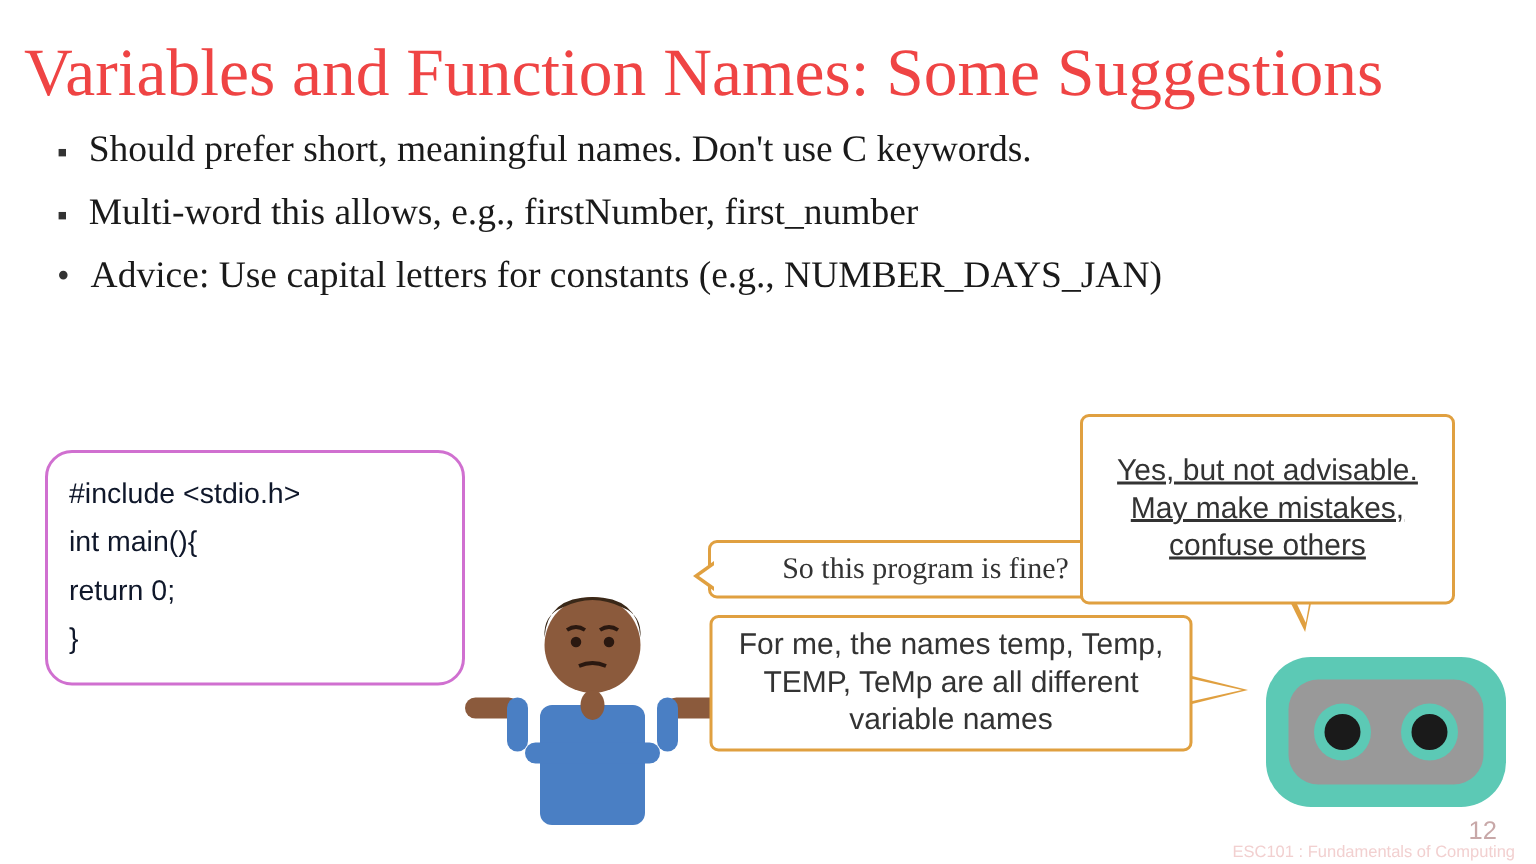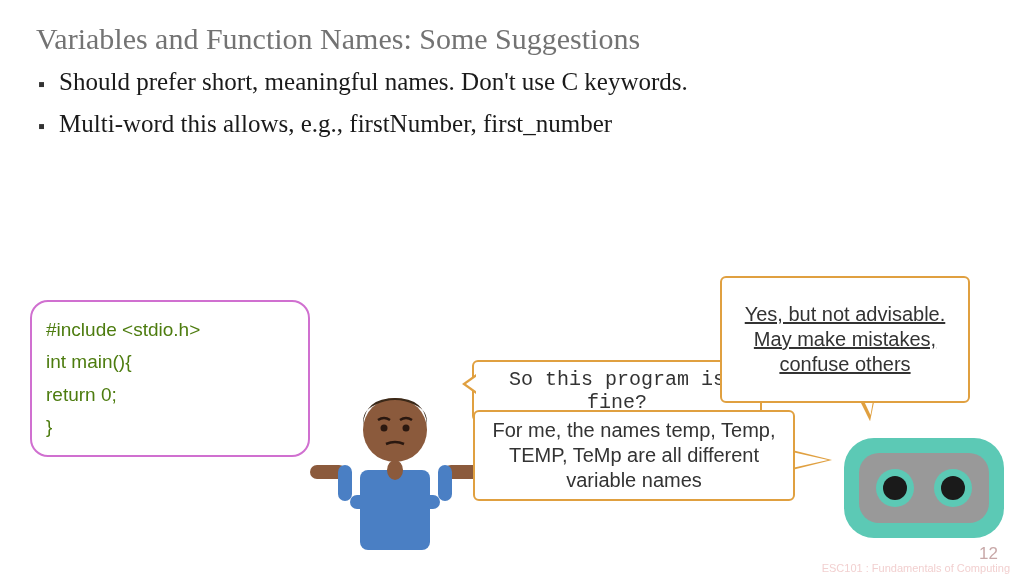--- a/index.html
+++ b/index.html
@@ -5,24 +5,24 @@
     * { margin: 0; padding: 0; box-sizing: border-box; }
     body {
       width: 1024px;
       height: 576px;
       background: white;
       font-family: Georgia, 'Times New Roman', serif;
       position: relative;
       overflow: hidden;
     }
     .title {
-      color: #737373;
-      font-size: 30px;
+      color: #ef4444;
+      font-size: 45px;
       font-weight: normal;
-      padding: 22px 0 0 36px;
+      padding: 22px 0 0 16px;
       font-family: Georgia, serif;
     }
     .bullets {
       padding: 12px 0 0 38px;
     }
     .bullet-item {
       font-size: 25px;
       color: #1a1a1a;
       margin-bottom: 14px;
       display: flex;
@@ -45,37 +45,37 @@
       position: absolute;
       left: 30px;
       top: 300px;
       width: 280px;
       border: 2px solid #d070d0;
       border-radius: 18px;
       padding: 12px 14px;
       font-family: Arial, sans-serif;
       font-size: 19px;
       line-height: 1.7;
-      color: #4d7c0f;
+      color: #0f172a;
     }
     .person-shrug {
       position: absolute;
       left: 310px;
       top: 370px;
     }
     .speech1 {
       position: absolute;
       left: 472px;
       top: 360px;
       width: 290px;
       background: white;
       border: 2px solid #e0a040;
       border-radius: 6px;
       padding: 6px 10px;
-      font-family: Liberation Mono, monospace;
+      font-family: Liberation Serif, serif;
       font-size: 20px;
       text-align: center;
       color: #333;
     }
     .speech1::before {
       content: "";
       position: absolute;
       left: -22px;
       top: 12px;
       border: 10px solid transparent;
@@ -224,20 +224,23 @@
 <body>
 
 <h1 class="title">Variables and Function Names: Some Suggestions</h1>
 
 <div class="bullets">
   <div class="bullet-item bullet-square">
       <span>Should prefer short, meaningful names. Don't use C keywords.</span>
     </div>
   <div class="bullet-item bullet-square">
       <span>Multi-word this allows, e.g., firstNumber, first_number</span>
+    </div>
+  <div class="bullet-item bullet-round">
+      <span>Advice: Use capital letters for constants (e.g., NUMBER_DAYS_JAN)</span>
     </div>
 </div>
 
 <div class="code-box">
   <div>#include &lt;stdio.h&gt;</div>
   <div>int main(){</div>
   <div>return 0;</div>
   <div>}</div>
 </div>
 

